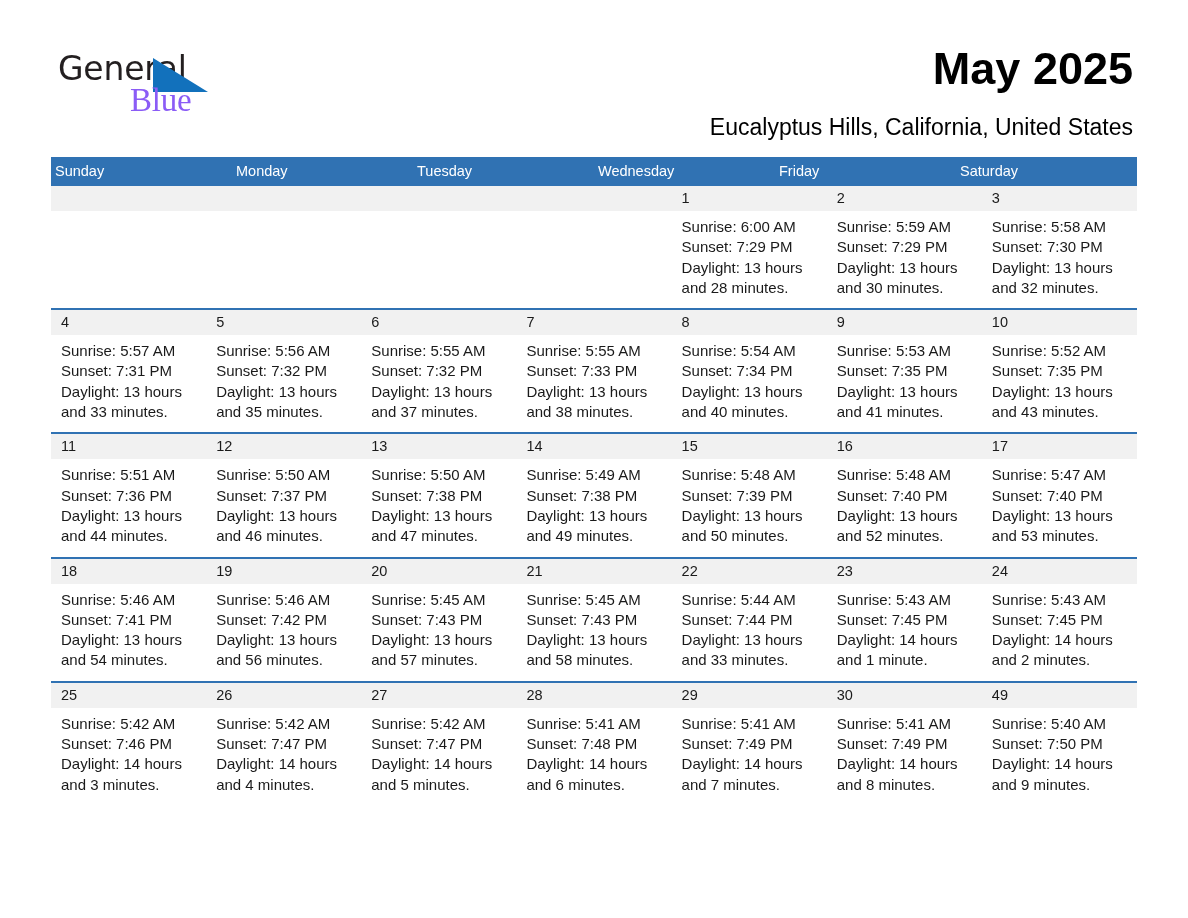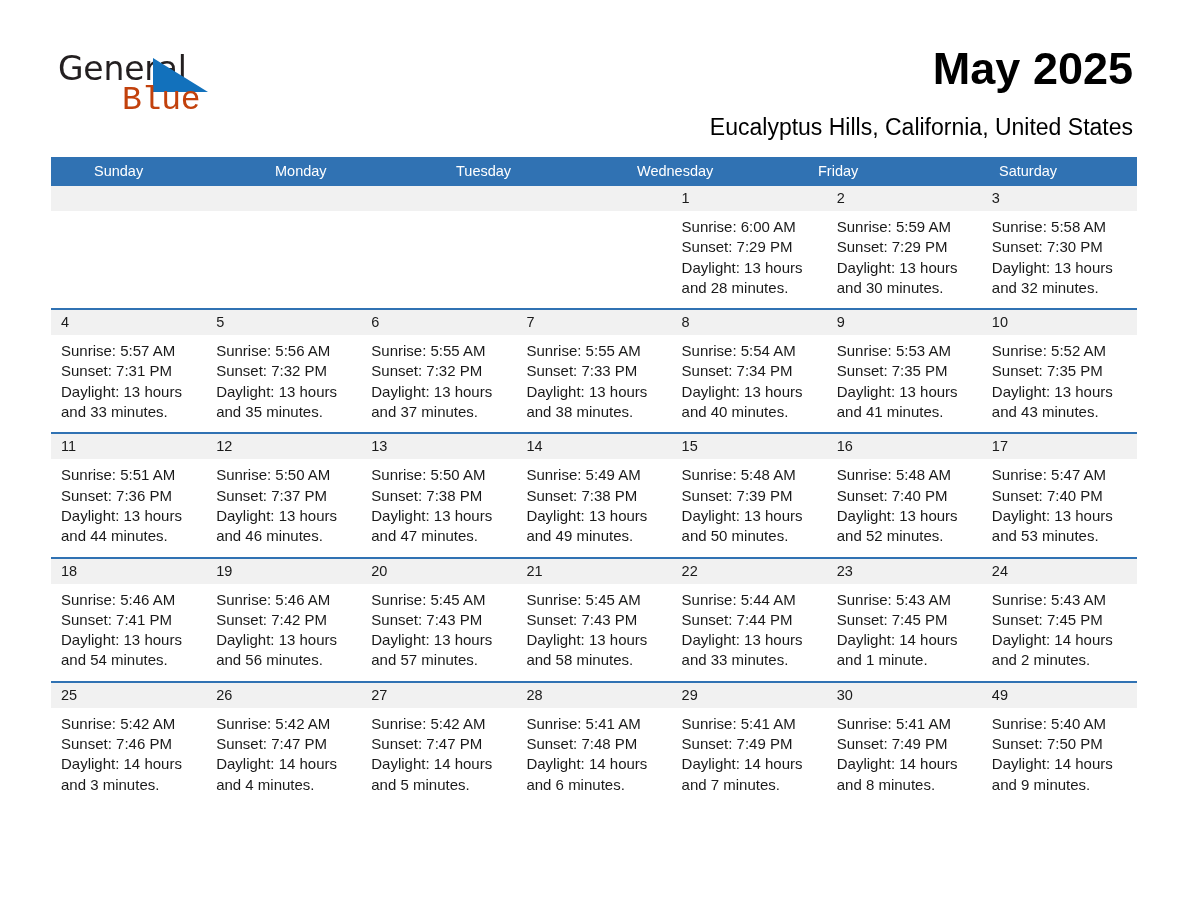--- a/index.html
+++ b/index.html
@@ -45,27 +45,27 @@
     font-weight: 400;
     white-space: nowrap;
   }
   .logo-tri {
     position: absolute;
     left: 95px;
     top: 6px;
   }
   .logo-row2 {
     position: absolute;
-    left: 64px;
+    left: 72px;
     top: 32px;
     font-size: 33px;
     line-height: 33px;
     letter-spacing: -0.2px;
-    color: #c2410c;
-    font-family: Liberation Mono, monospace;
+    color: #8b5cf6;
+    font-family: Liberation Serif, serif;
     font-weight: 400;
     white-space: nowrap;
   }
 
   .month-title {
     position: absolute;
     right: 55px;
     top: 43px;
     font-size: 45px;
     line-height: 52px;
@@ -98,21 +98,20 @@
     height: 29px;
   }
   .weekday {
     flex: 1 1 0;
     color: #ffffff;
     font-size: 14.5px;
     line-height: 29px;
     padding-left: 4px;
     box-sizing: border-box;
     white-space: nowrap;
-    margin-left: 39px;
   }
   .week {
     display: flex;
     border-top: 2px solid #3072b3;
   }
   .week:first-of-type {
     border-top: none;
   }
   .day-cell {
     flex: 1 1 0;

